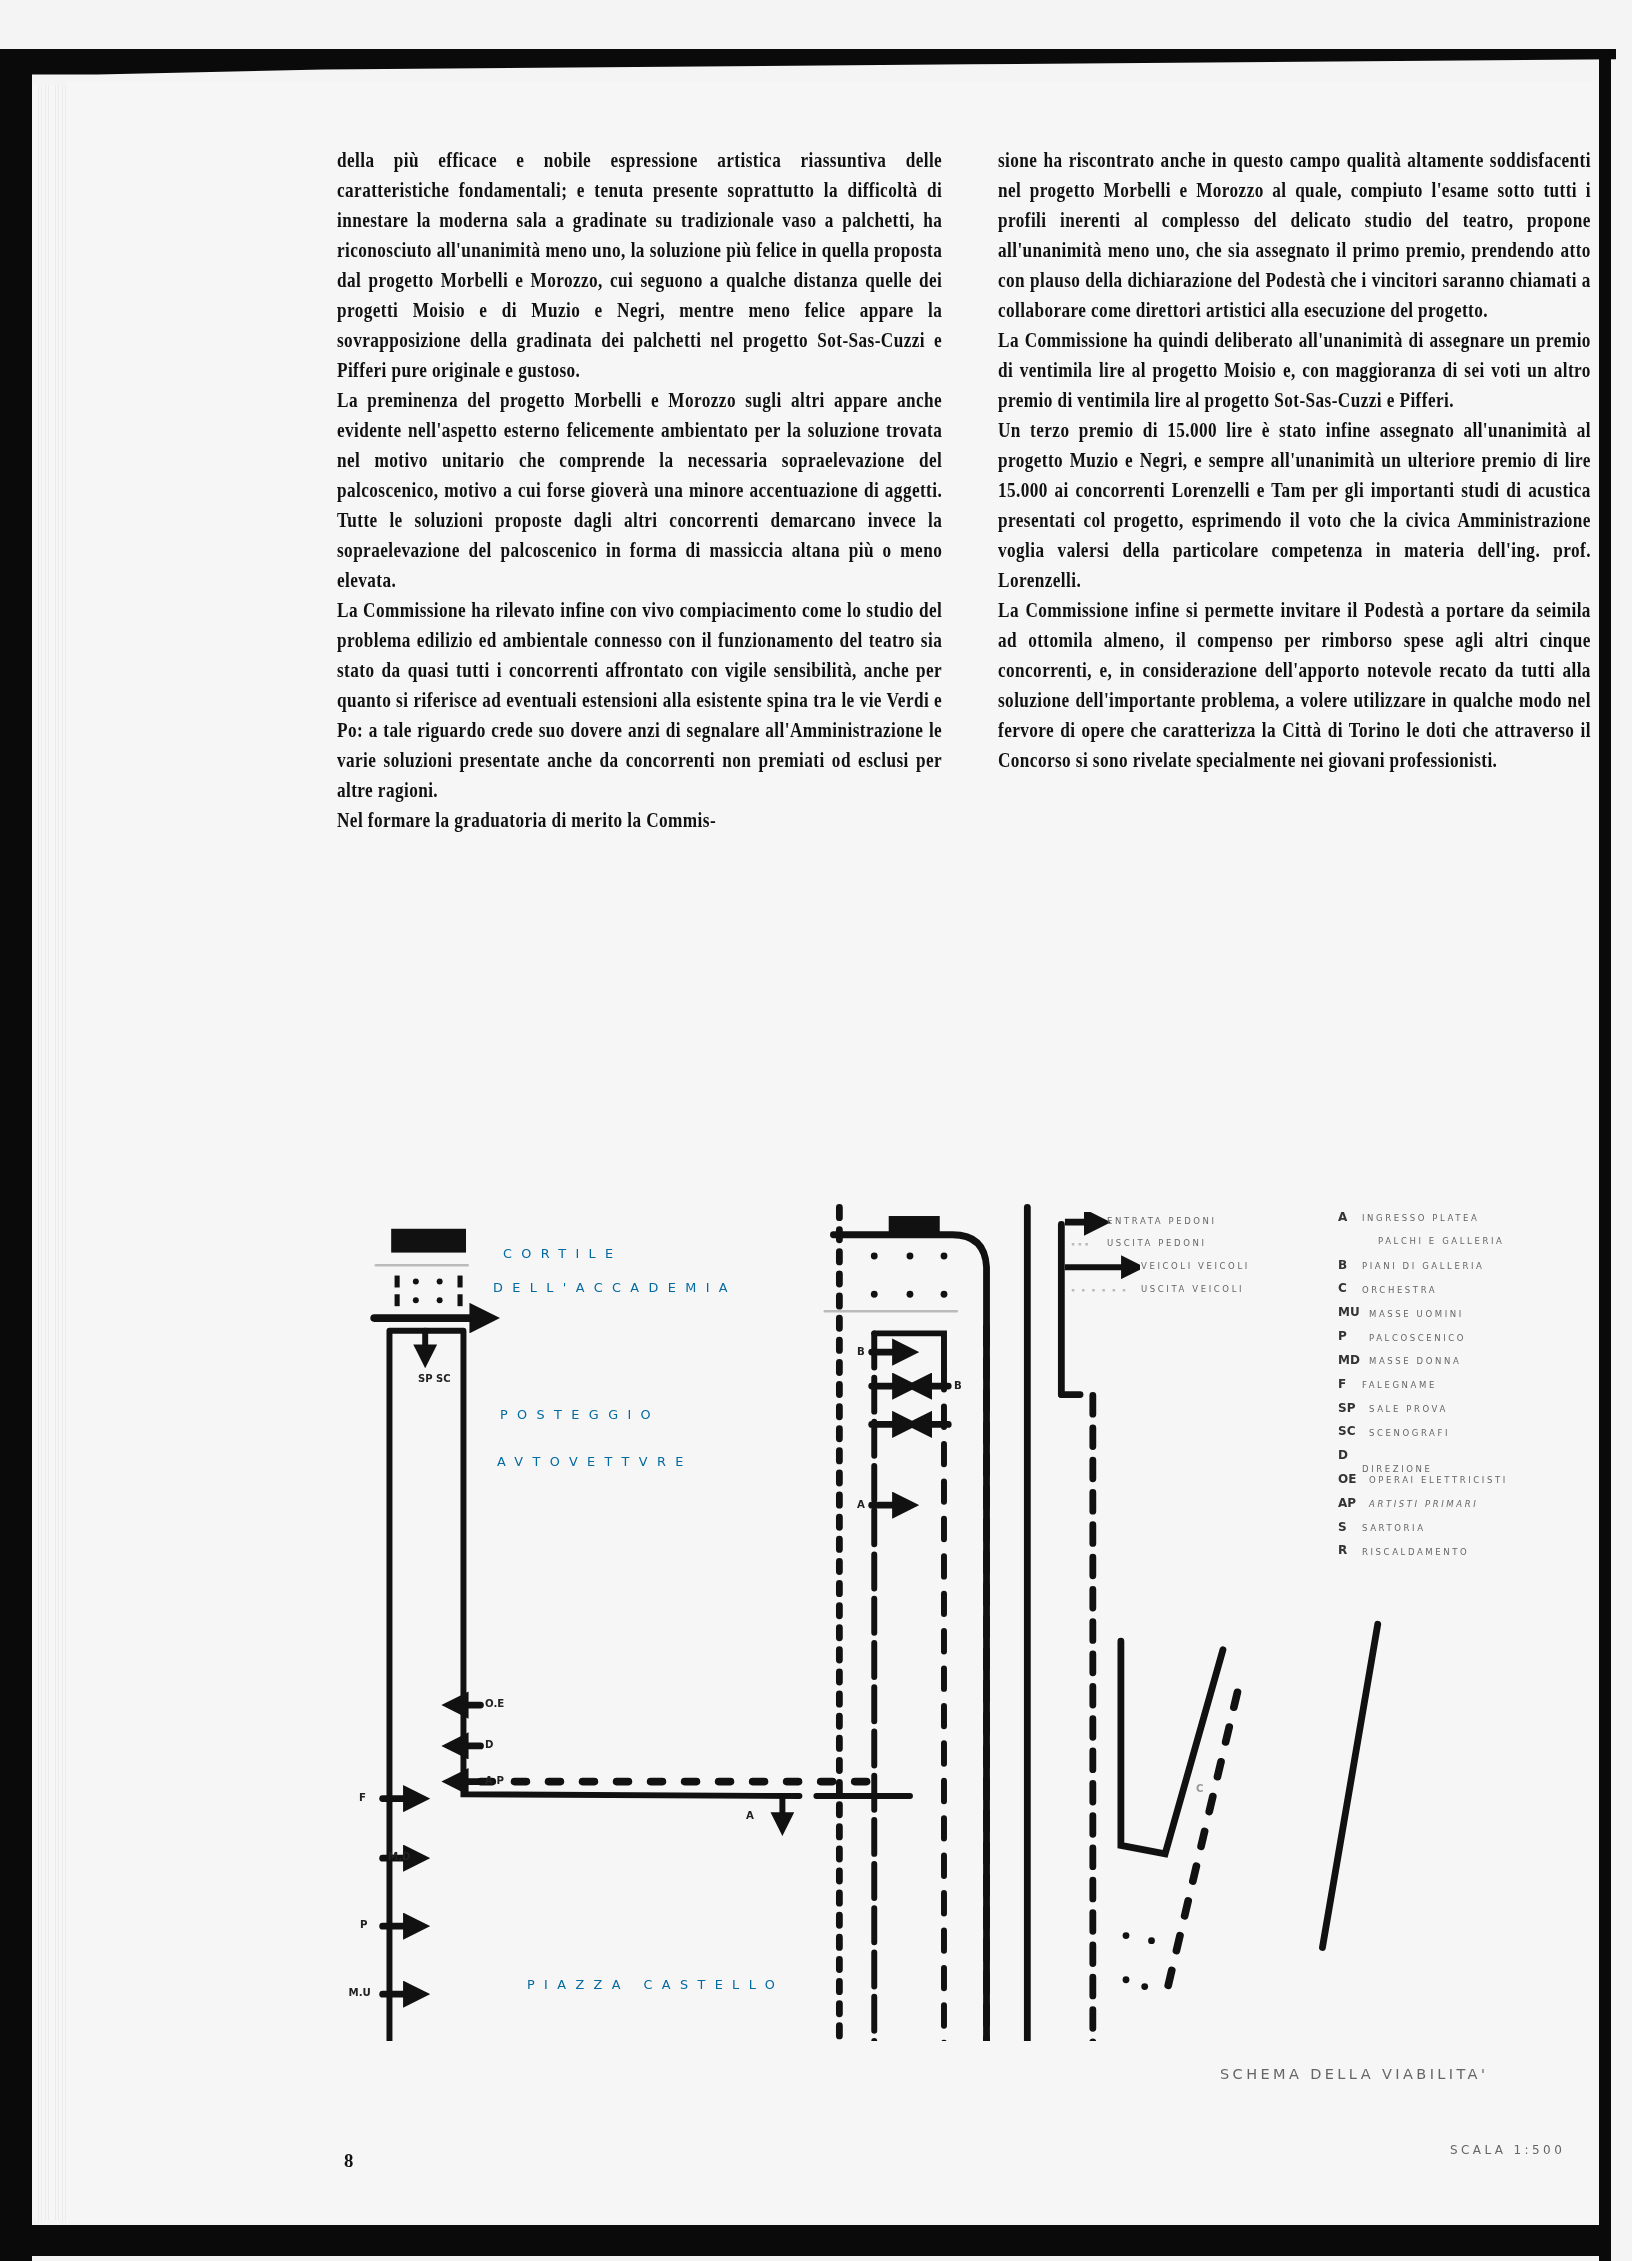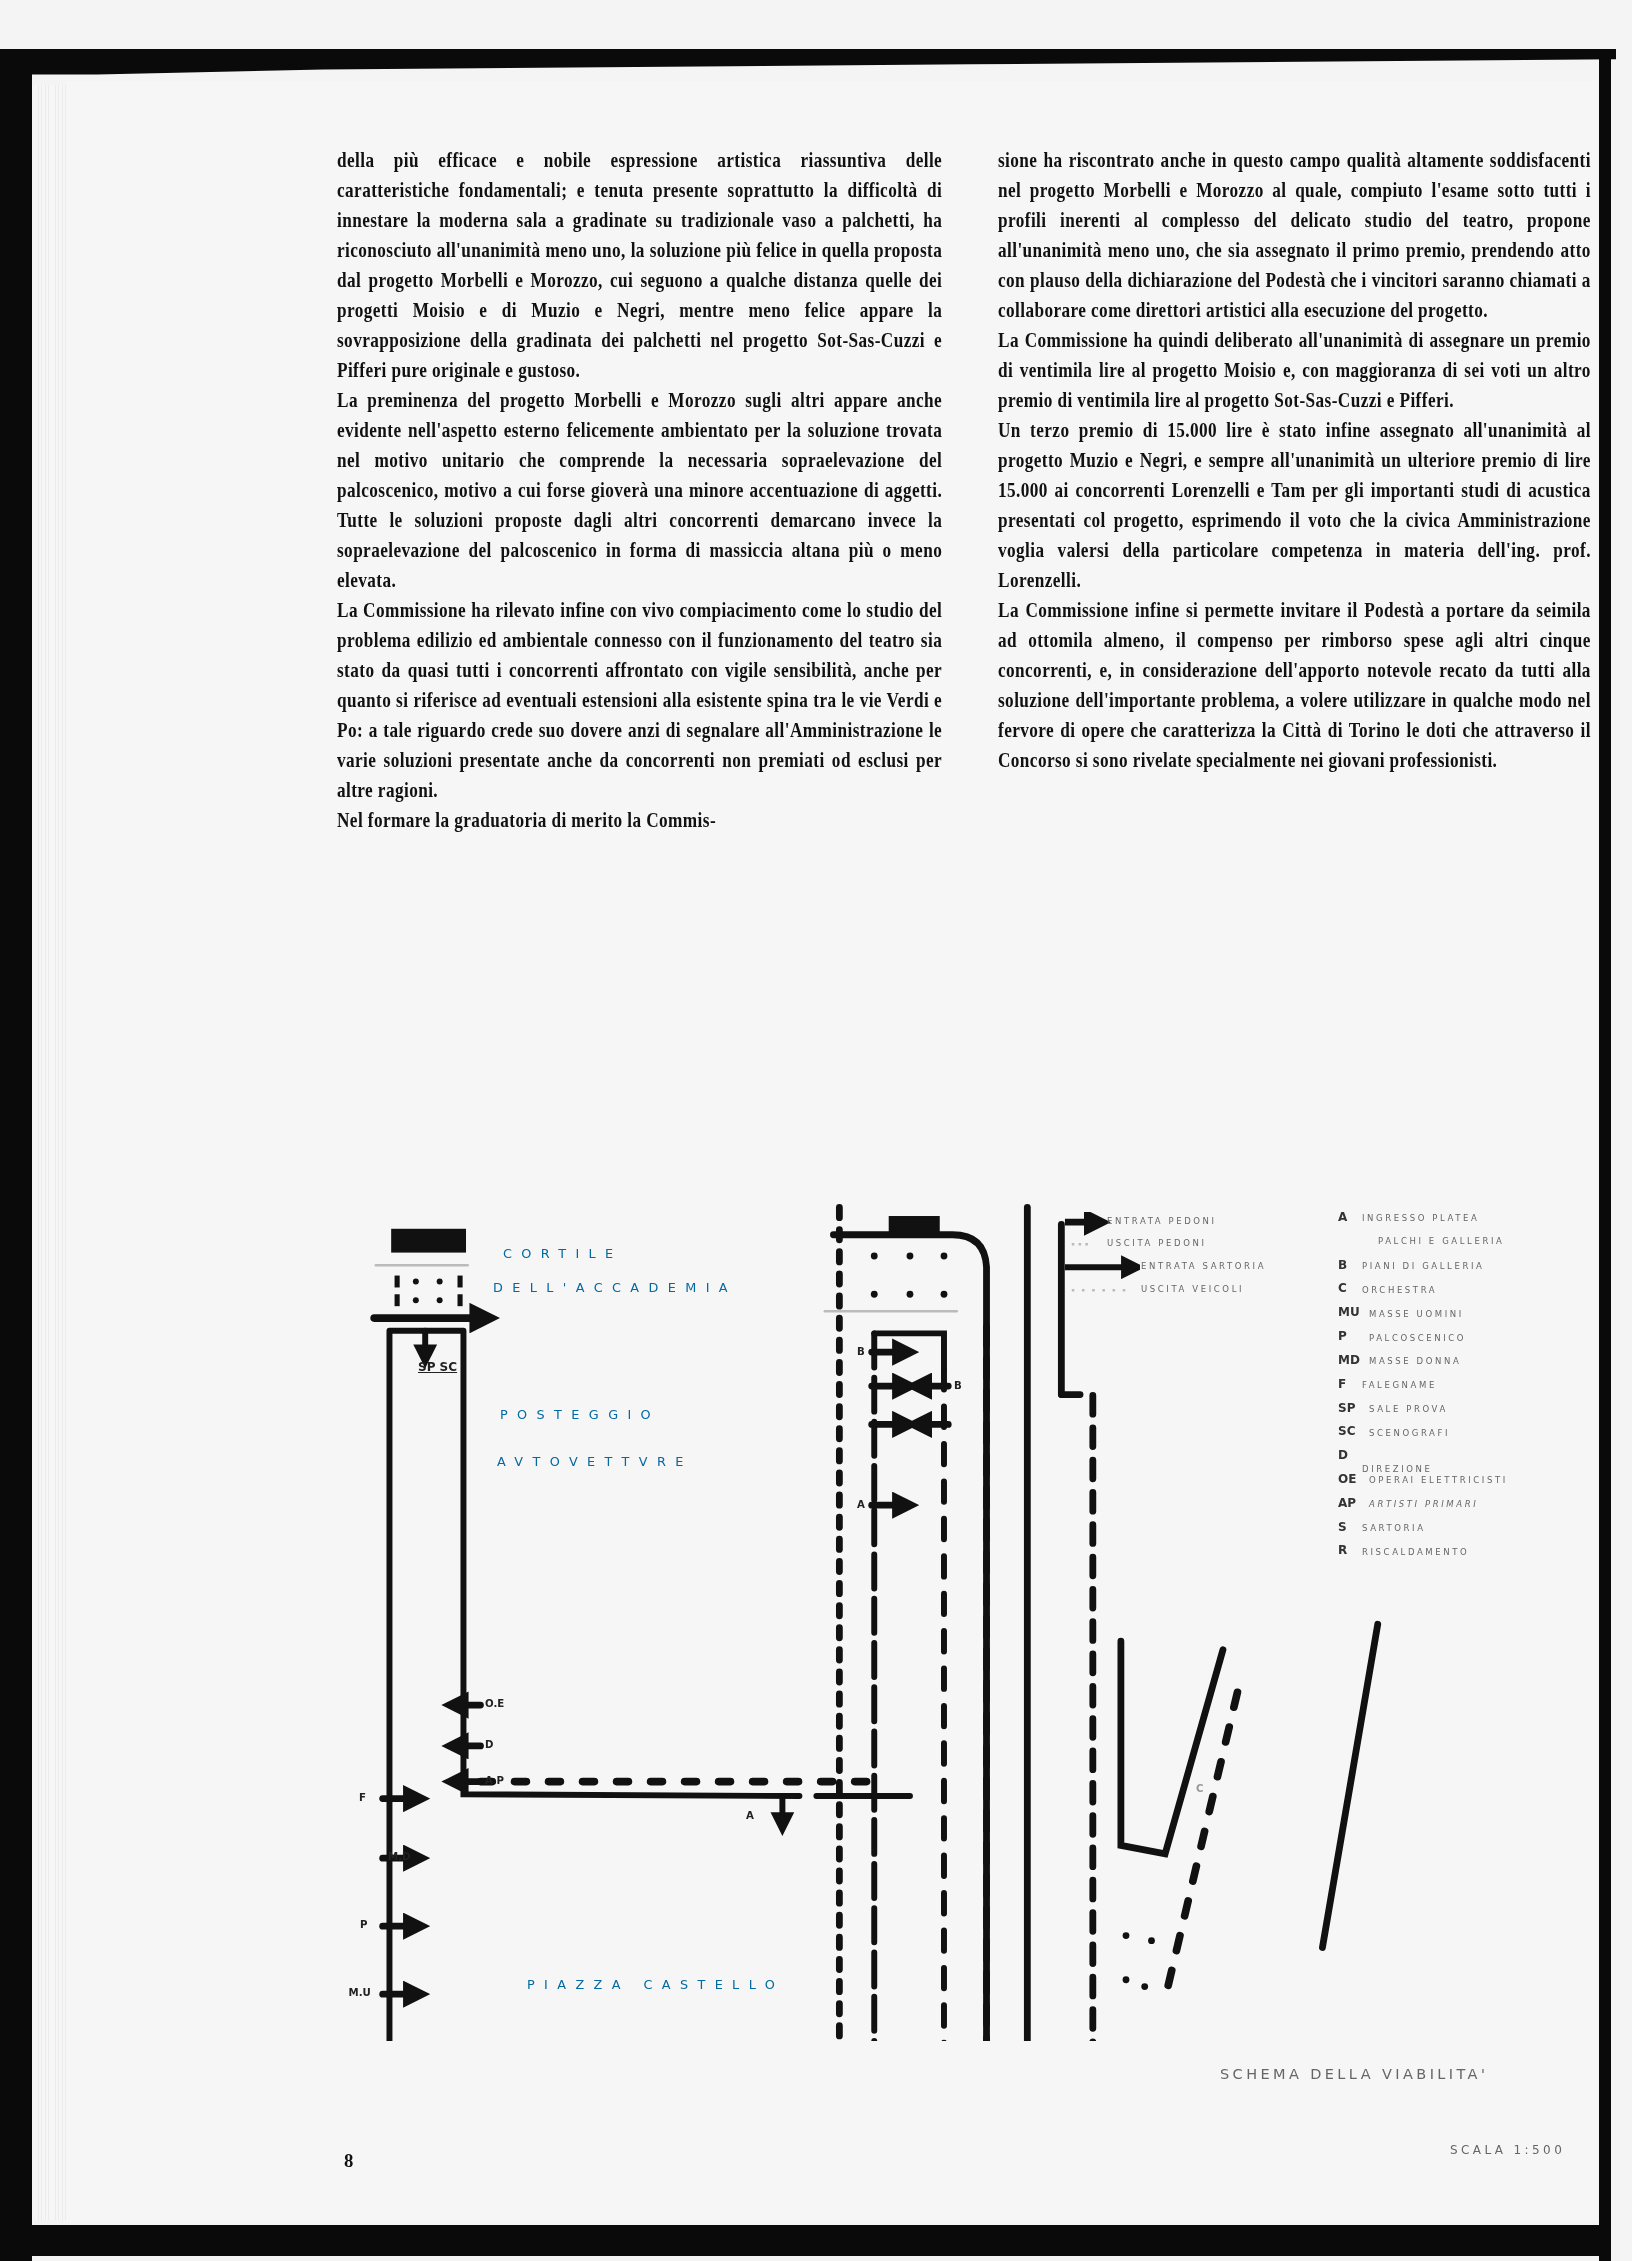--- a/index.html
+++ b/index.html
@@ -146,21 +146,21 @@
       <line x1="755" y1="1280" x2="755" y2="1200" stroke-width="7" marker-end="url(#ah)"></line>
     </g>
   </svg>
 
   <div class="dlabel" style="left:180px;top:64px;">CORTILE</div>
   <div class="dlabel" style="left:170px;top:98px;">DELL'ACCADEMIA</div>
   <div class="dlabel" style="left:177px;top:225px;">POSTEGGIO</div>
   <div class="dlabel" style="left:174px;top:258px;margin-top:14px;">AVTOVETTVRE</div>
   <div class="dlabel" style="left:204px;top:795px;">PIAZZA   CASTELLO</div>
 
-  <div class="mlabel" style="left:95px;top:178px;font-size:12px;text-decoration:underline;">SP SC</div>
+  <div class="mlabel" style="left:95px;top:191px;font-size:10px;">SP SC</div>
   <div class="mlabel" style="left:162px;top:516px;">O.E</div>
   <div class="mlabel" style="left:162px;top:557px;">D</div>
   <div class="mlabel" style="left:162px;top:593px;">A P</div>
   <div class="mlabel" style="left:36px;top:610px;">F</div>
   <div class="mlabel" style="left:29px;top:669px;padding-left:36px;">M.D</div>
   <div class="mlabel" style="left:37px;top:737px;">P</div>
   <div class="mlabel" style="left:25.5px;top:805px;">M.U</div>
   <div class="mlabel" style="left:534px;top:164px;">B</div>
   <div class="mlabel" style="left:631px;top:198px;">B</div>
   <div class="mlabel" style="left:534px;top:317px;">A</div>
@@ -168,21 +168,21 @@
   <div class="mlabel" style="left:873px;top:601px;color:#999;">C</div>
 
   <svg width="77" height="102" style="left:740px;top:30px;" viewBox="0 0 90 120">
     <line x1="2" y1="12" x2="40" y2="12" stroke="#111" stroke-width="8" marker-end="url(#ah)"></line>
     <line x1="10" y1="38" x2="30" y2="38" stroke="#bbb" stroke-width="3" stroke-dasharray="3,5"></line>
     <line x1="2" y1="65" x2="82" y2="65" stroke="#111" stroke-width="7" marker-end="url(#ah)"></line>
     <line x1="10" y1="92" x2="80" y2="92" stroke="#bbb" stroke-width="3" stroke-dasharray="3,9"></line>
   </svg>
   <div class="legend" style="left:784px;top:34px;">ENTRATA PEDONI</div>
   <div class="legend" style="left:784px;top:56px;">USCITA PEDONI</div>
-  <div class="legend" style="left:818px;top:79px;">ENTRATA SARTORIA</div>
+  <div class="legend" style="left:818px;top:79px;">VEICOLI VEICOLI</div>
   <div class="legend" style="left:818px;top:102px;">USCITA VEICOLI</div>
 
   <div>
     <div class="legend-key" style="left:1015px;top:28px;">A</div>
     <div class="legend" style="left:1039px;top:31px;">INGRESSO PLATEA</div>
     <div class="legend" style="left:1055px;top:54px;">PALCHI E GALLERIA</div>
     <div class="legend-key" style="left:1015px;top:76px;">B</div>
     <div class="legend" style="left:1039px;top:79px;">PIANI DI GALLERIA</div>
     <div class="legend-key" style="left:1015px;top:99px;">C</div>
     <div class="legend" style="left:1039px;top:103px;">ORCHESTRA</div>

